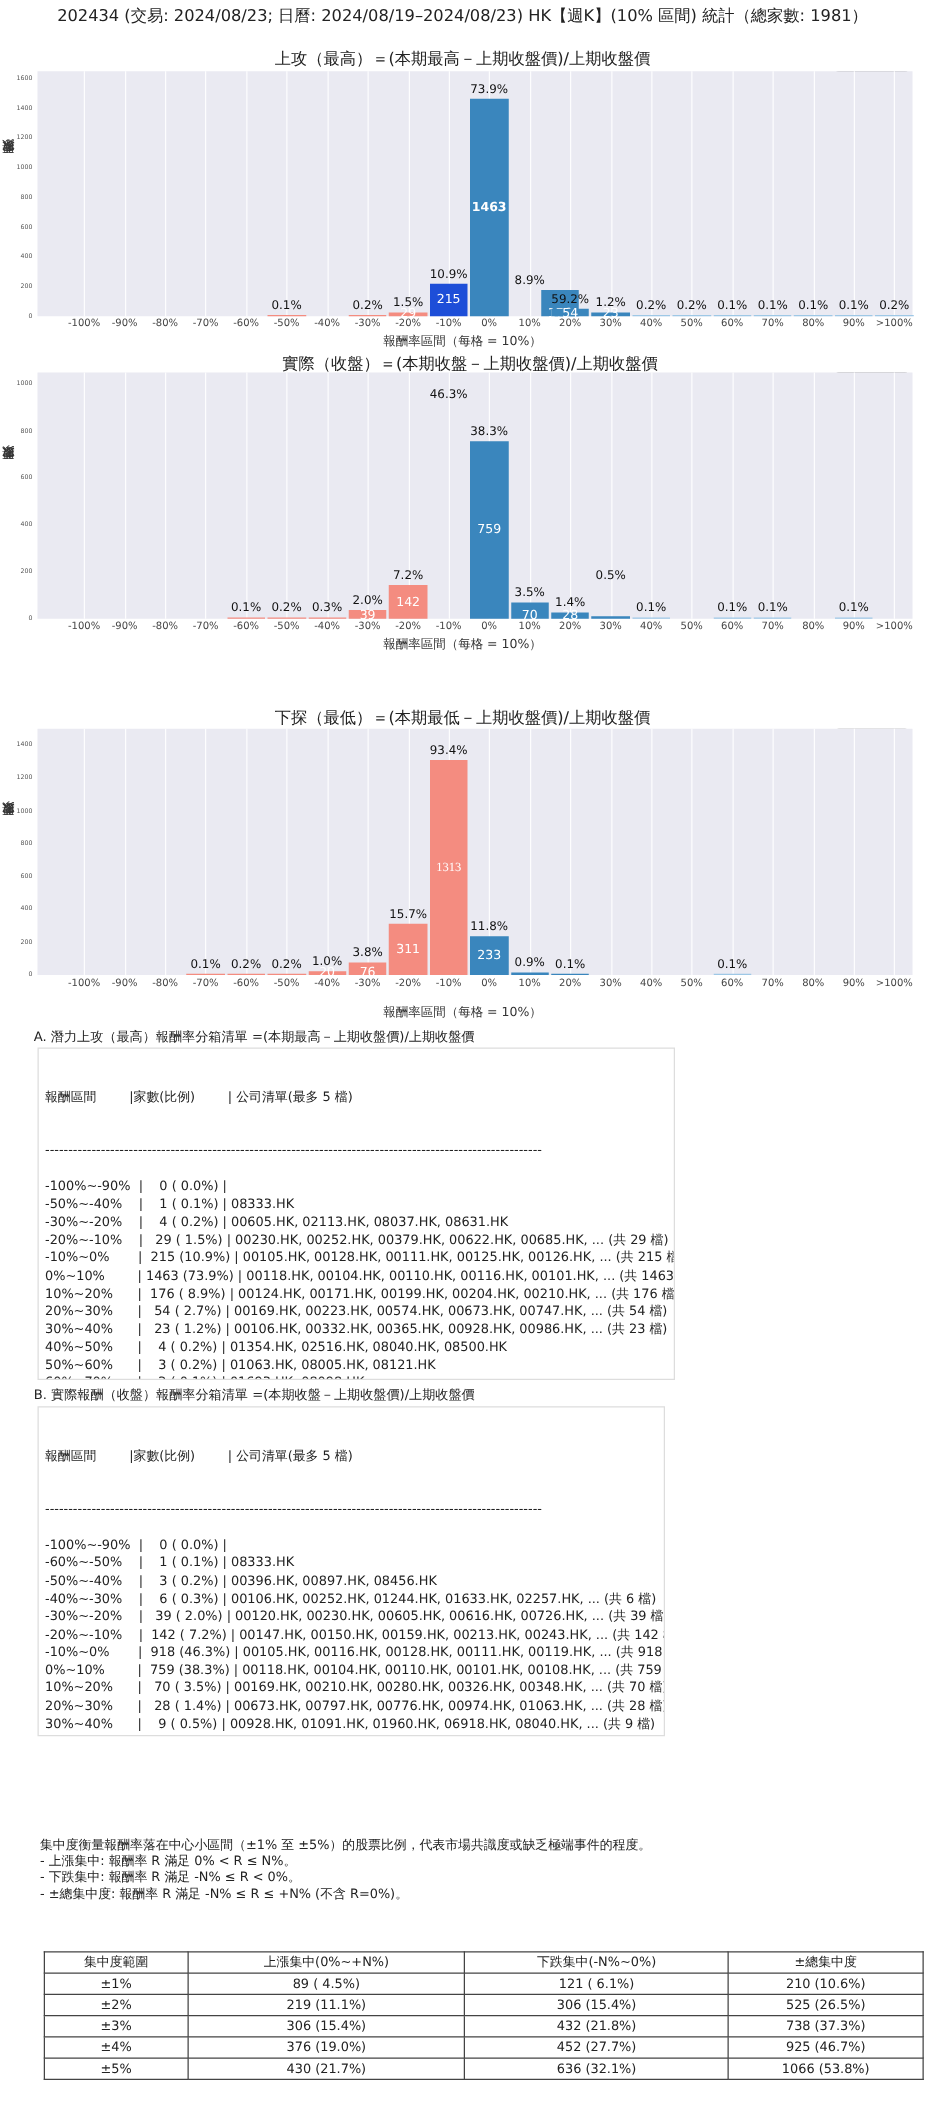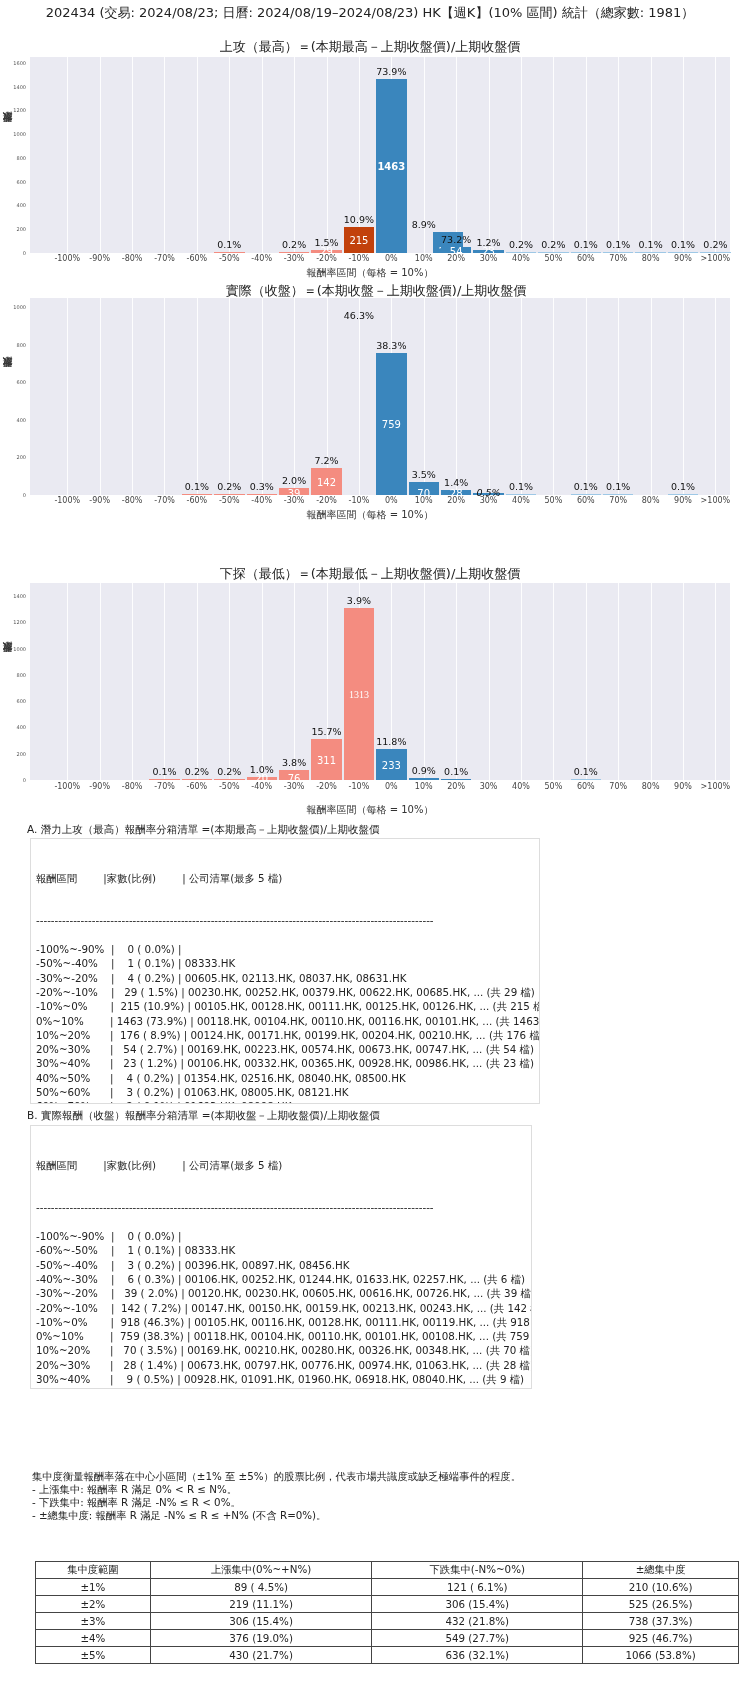--- a/index.html
+++ b/index.html
@@ -56,21 +56,21 @@
       <div class="gridline" style="left: 555.787px;"></div>
       <div class="gridline" style="left: 588.194px;"></div>
       <div class="gridline" style="left: 620.602px;"></div>
       <div class="gridline" style="left: 653.009px;"></div>
       <div class="gridline" style="left: 685.417px;"></div>
       <div class="bar" style="left: 184.102px; width: 30.4074px; height: 1.5px; background: rgb(244, 140, 128);"></div>
       <div class="bar" style="left: 248.917px; width: 30.4074px; height: 1.5px; background: rgb(244, 140, 128);"></div>
       <div class="bar" style="left: 281.324px; width: 30.4074px; height: 3.44485px; background: rgb(244, 140, 128);">
         <div class="bar-count" style="top: 1.44485px;">29</div>
       </div>
-      <div class="bar" style="left: 313.731px; width: 30.4074px; height: 25.5394px; background: #c2410c;">
+      <div class="bar" style="left: 313.731px; width: 30.4074px; height: 25.5394px; background: #1d4ed8;">
         <div class="bar-count" style="top: 12.7697px;">215</div>
       </div>
       <div class="bar" style="left: 346.139px; width: 30.4074px; height: 173.787px; background: rgb(58, 134, 189);">
         <div class="bar-count" style="top: 86.8933px; font-weight: bold;">1463</div>
       </div>
       <div class="bar" style="left: 378.546px; width: 30.4074px; height: 20.9067px; background: rgb(58, 134, 189); margin-left: 24px;">
         <div class="bar-count" style="top: 18.9067px;">176</div>
       </div>
       <div class="bar" style="left: 410.954px; width: 30.4074px; height: 6.41455px; background: rgb(58, 134, 189);">
         <div class="bar-count" style="top: 4.41455px;">54</div>
@@ -106,21 +106,21 @@
     <div class="bar-pct" style="left: 294.12px; top: 238.5px;">0.2%</div>
     <div class="xtick" style="left: 294.12px; top: 254px;">-30%</div>
     <div class="bar-pct" style="left: 326.528px; top: 236.555px;">1.5%</div>
     <div class="xtick" style="left: 326.528px; top: 254px;">-20%</div>
     <div class="bar-pct" style="left: 358.935px; top: 214.461px;">10.9%</div>
     <div class="xtick" style="left: 358.935px; top: 254px;">-10%</div>
     <div class="bar-pct" style="left: 391.343px; top: 66.2133px;">73.9%</div>
     <div class="xtick" style="left: 391.343px; top: 254px;">0%</div>
     <div class="bar-pct" style="left: 423.75px; top: 219.093px;">8.9%</div>
     <div class="xtick" style="left: 423.75px; top: 254px;">10%</div>
-    <div class="bar-pct" style="left: 456.157px; top: 233.585px;">73.2%</div>
+    <div class="bar-pct" style="left: 456.157px; top: 233.585px;">59.2%</div>
     <div class="xtick" style="left: 456.157px; top: 254px;">20%</div>
     <div class="bar-pct" style="left: 488.565px; top: 237.268px;">1.2%</div>
     <div class="xtick" style="left: 488.565px; top: 254px;">30%</div>
     <div class="bar-pct" style="left: 520.972px; top: 238.5px;">0.2%</div>
     <div class="xtick" style="left: 520.972px; top: 254px;">40%</div>
     <div class="bar-pct" style="left: 553.38px; top: 238.5px;">0.2%</div>
     <div class="xtick" style="left: 553.38px; top: 254px;">50%</div>
     <div class="bar-pct" style="left: 585.787px; top: 238.5px;">0.1%</div>
     <div class="xtick" style="left: 585.787px; top: 254px;">60%</div>
     <div class="bar-pct" style="left: 618.194px; top: 238.5px;">0.1%</div>
@@ -208,21 +208,21 @@
     <div class="bar-pct" style="left: 326.528px; top: 455.358px;">7.2%</div>
     <div class="xtick" style="left: 326.528px; top: 496px;">-20%</div>
     <div class="bar-pct" style="left: 358.935px; top: 309.766px;">46.3%</div>
     <div class="xtick" style="left: 358.935px; top: 496px;">-10%</div>
     <div class="bar-pct" style="left: 391.343px; top: 339.597px;">38.3%</div>
     <div class="xtick" style="left: 391.343px; top: 496px;">0%</div>
     <div class="bar-pct" style="left: 423.75px; top: 468.867px;">3.5%</div>
     <div class="xtick" style="left: 423.75px; top: 496px;">10%</div>
     <div class="bar-pct" style="left: 456.157px; top: 476.747px;">1.4%</div>
     <div class="xtick" style="left: 456.157px; top: 496px;">20%</div>
-    <div class="bar-pct" style="left: 488.565px; top: 487px; font-style: italic;">0.5%</div>
+    <div class="bar-pct" style="left: 488.565px; top: 455px;">0.5%</div>
     <div class="xtick" style="left: 488.565px; top: 496px;">30%</div>
     <div class="bar-pct" style="left: 520.972px; top: 480.5px;">0.1%</div>
     <div class="xtick" style="left: 520.972px; top: 496px;">40%</div>
     <div class="xtick" style="left: 553.38px; top: 496px;">50%</div>
     <div class="bar-pct" style="left: 585.787px; top: 480.5px;">0.1%</div>
     <div class="xtick" style="left: 585.787px; top: 496px;">60%</div>
     <div class="bar-pct" style="left: 618.194px; top: 480.5px;">0.1%</div>
     <div class="xtick" style="left: 618.194px; top: 496px;">70%</div>
     <div class="xtick" style="left: 650.602px; top: 496px;">80%</div>
     <div class="bar-pct" style="left: 683.009px; top: 480.5px;">0.1%</div>
@@ -298,21 +298,21 @@
     <div class="bar-pct" style="left: 196.898px; top: 765.5px;">0.2%</div>
     <div class="xtick" style="left: 196.898px; top: 782px;">-60%</div>
     <div class="bar-pct" style="left: 229.306px; top: 765.5px;">0.2%</div>
     <div class="xtick" style="left: 229.306px; top: 782px;">-50%</div>
     <div class="bar-pct" style="left: 261.713px; top: 764.373px;">1.0%</div>
     <div class="xtick" style="left: 261.713px; top: 782px;">-40%</div>
     <div class="bar-pct" style="left: 294.12px; top: 757.019px;">3.8%</div>
     <div class="xtick" style="left: 294.12px; top: 782px;">-30%</div>
     <div class="bar-pct" style="left: 326.528px; top: 726.155px;">15.7%</div>
     <div class="xtick" style="left: 326.528px; top: 782px;">-20%</div>
-    <div class="bar-pct" style="left: 358.935px; top: 594.559px;">3.9%</div>
+    <div class="bar-pct" style="left: 358.935px; top: 594.559px;">93.4%</div>
     <div class="xtick" style="left: 358.935px; top: 782px;">-10%</div>
     <div class="bar-pct" style="left: 391.343px; top: 736.399px;">11.8%</div>
     <div class="xtick" style="left: 391.343px; top: 782px;">0%</div>
     <div class="bar-pct" style="left: 423.75px; top: 764.767px;">0.9%</div>
     <div class="xtick" style="left: 423.75px; top: 782px;">10%</div>
     <div class="bar-pct" style="left: 456.157px; top: 765.5px;">0.1%</div>
     <div class="xtick" style="left: 456.157px; top: 782px;">20%</div>
     <div class="xtick" style="left: 488.565px; top: 782px;">30%</div>
     <div class="xtick" style="left: 520.972px; top: 782px;">40%</div>
     <div class="xtick" style="left: 553.38px; top: 782px;">50%</div>
@@ -367,21 +367,21 @@
       </tr>
     <tr>
         <td>±3%</td>
         <td>306 (15.4%)</td>
         <td>432 (21.8%)</td>
         <td>738 (37.3%)</td>
       </tr>
     <tr>
         <td>±4%</td>
         <td>376 (19.0%)</td>
-        <td>549 (27.7%)</td>
+        <td>452 (27.7%)</td>
         <td>925 (46.7%)</td>
       </tr>
     <tr>
         <td>±5%</td>
         <td>430 (21.7%)</td>
         <td>636 (32.1%)</td>
         <td>1066 (53.8%)</td>
       </tr>
   </tbody>
 </table>

